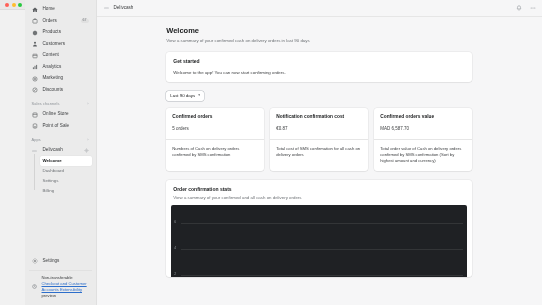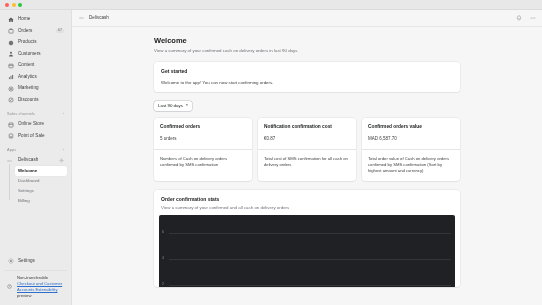--- a/index.html
+++ b/index.html
@@ -5,21 +5,21 @@
   * { box-sizing: border-box; margin: 0; padding: 0; }
   html, body {
     width: 542px; height: 305px;
     overflow: hidden;
     background: #f6f6f7;
     font-family: "Liberation Sans", sans-serif;
     -webkit-font-smoothing: antialiased;
   }
   .app {
     width: 542px; height: 305px;
-    display: flex; flex-direction: column;
+    display: flex; flex-direction: row;
     background: #f1f1f1;
     position: relative;
   }
 
   
   .titlebar {
     height: 10px;
     background: #e9e8e8;
     border-bottom: 1px solid #dcdcdc;
     display: flex; align-items: center;

